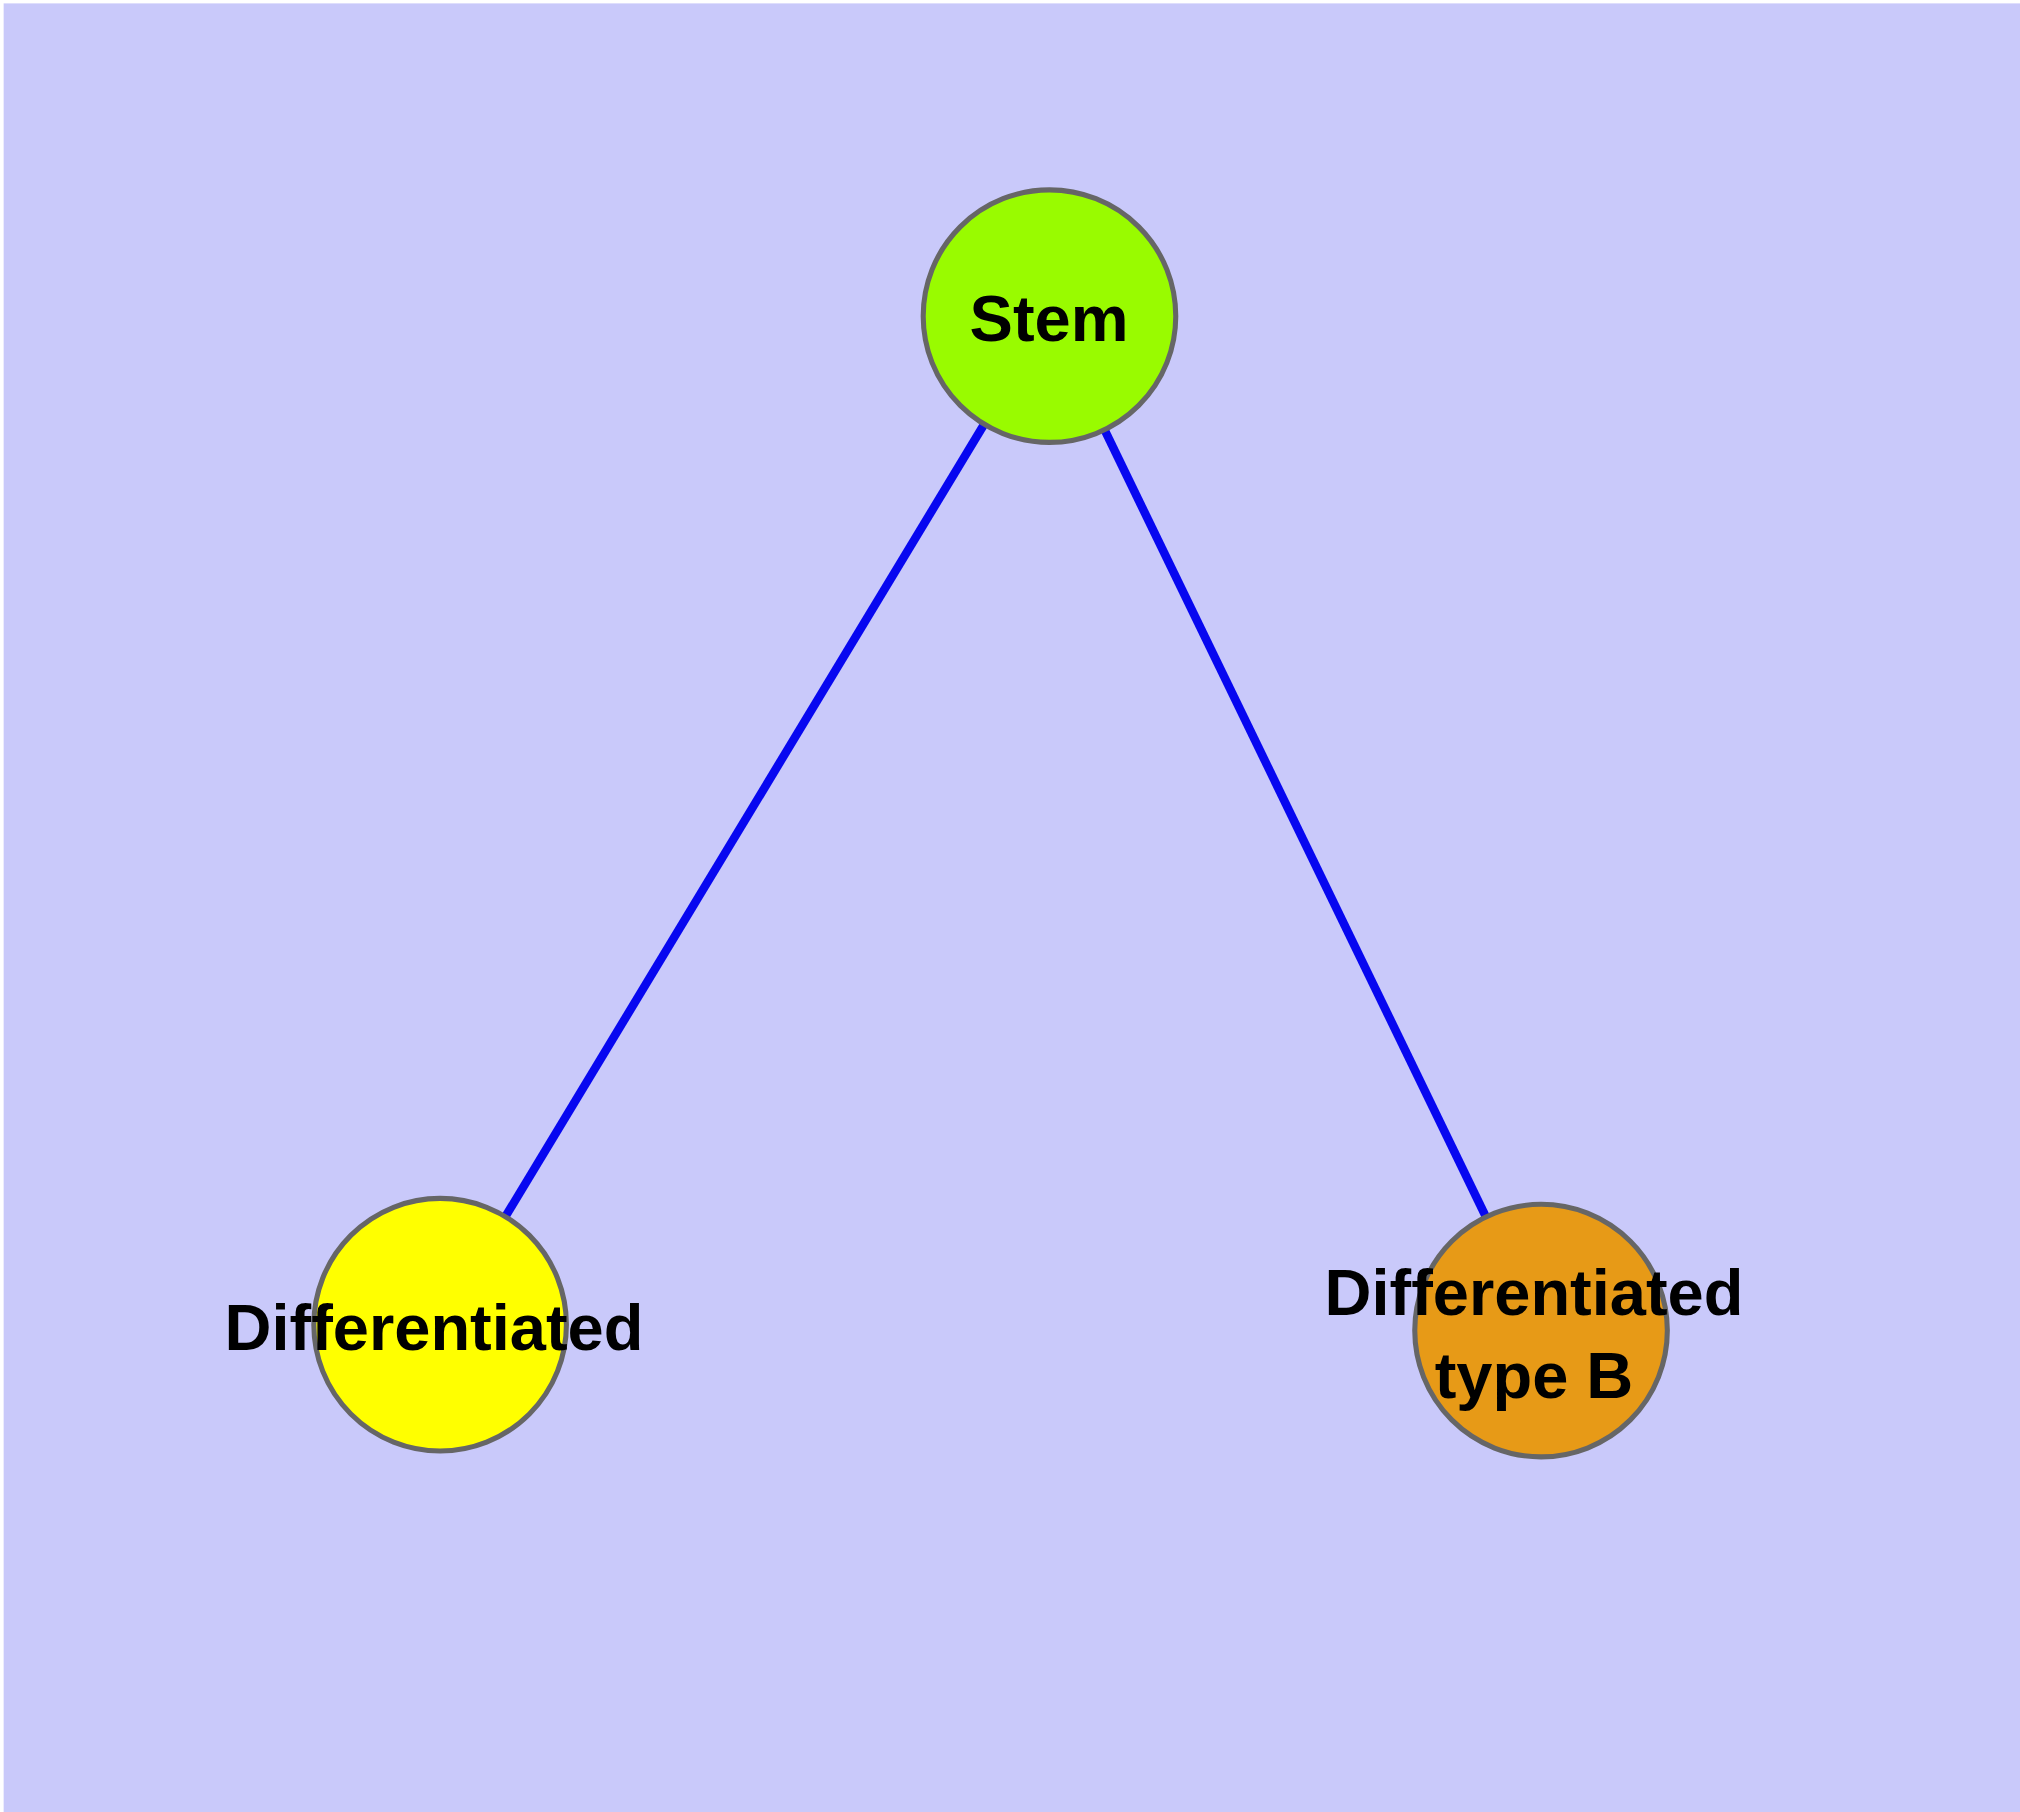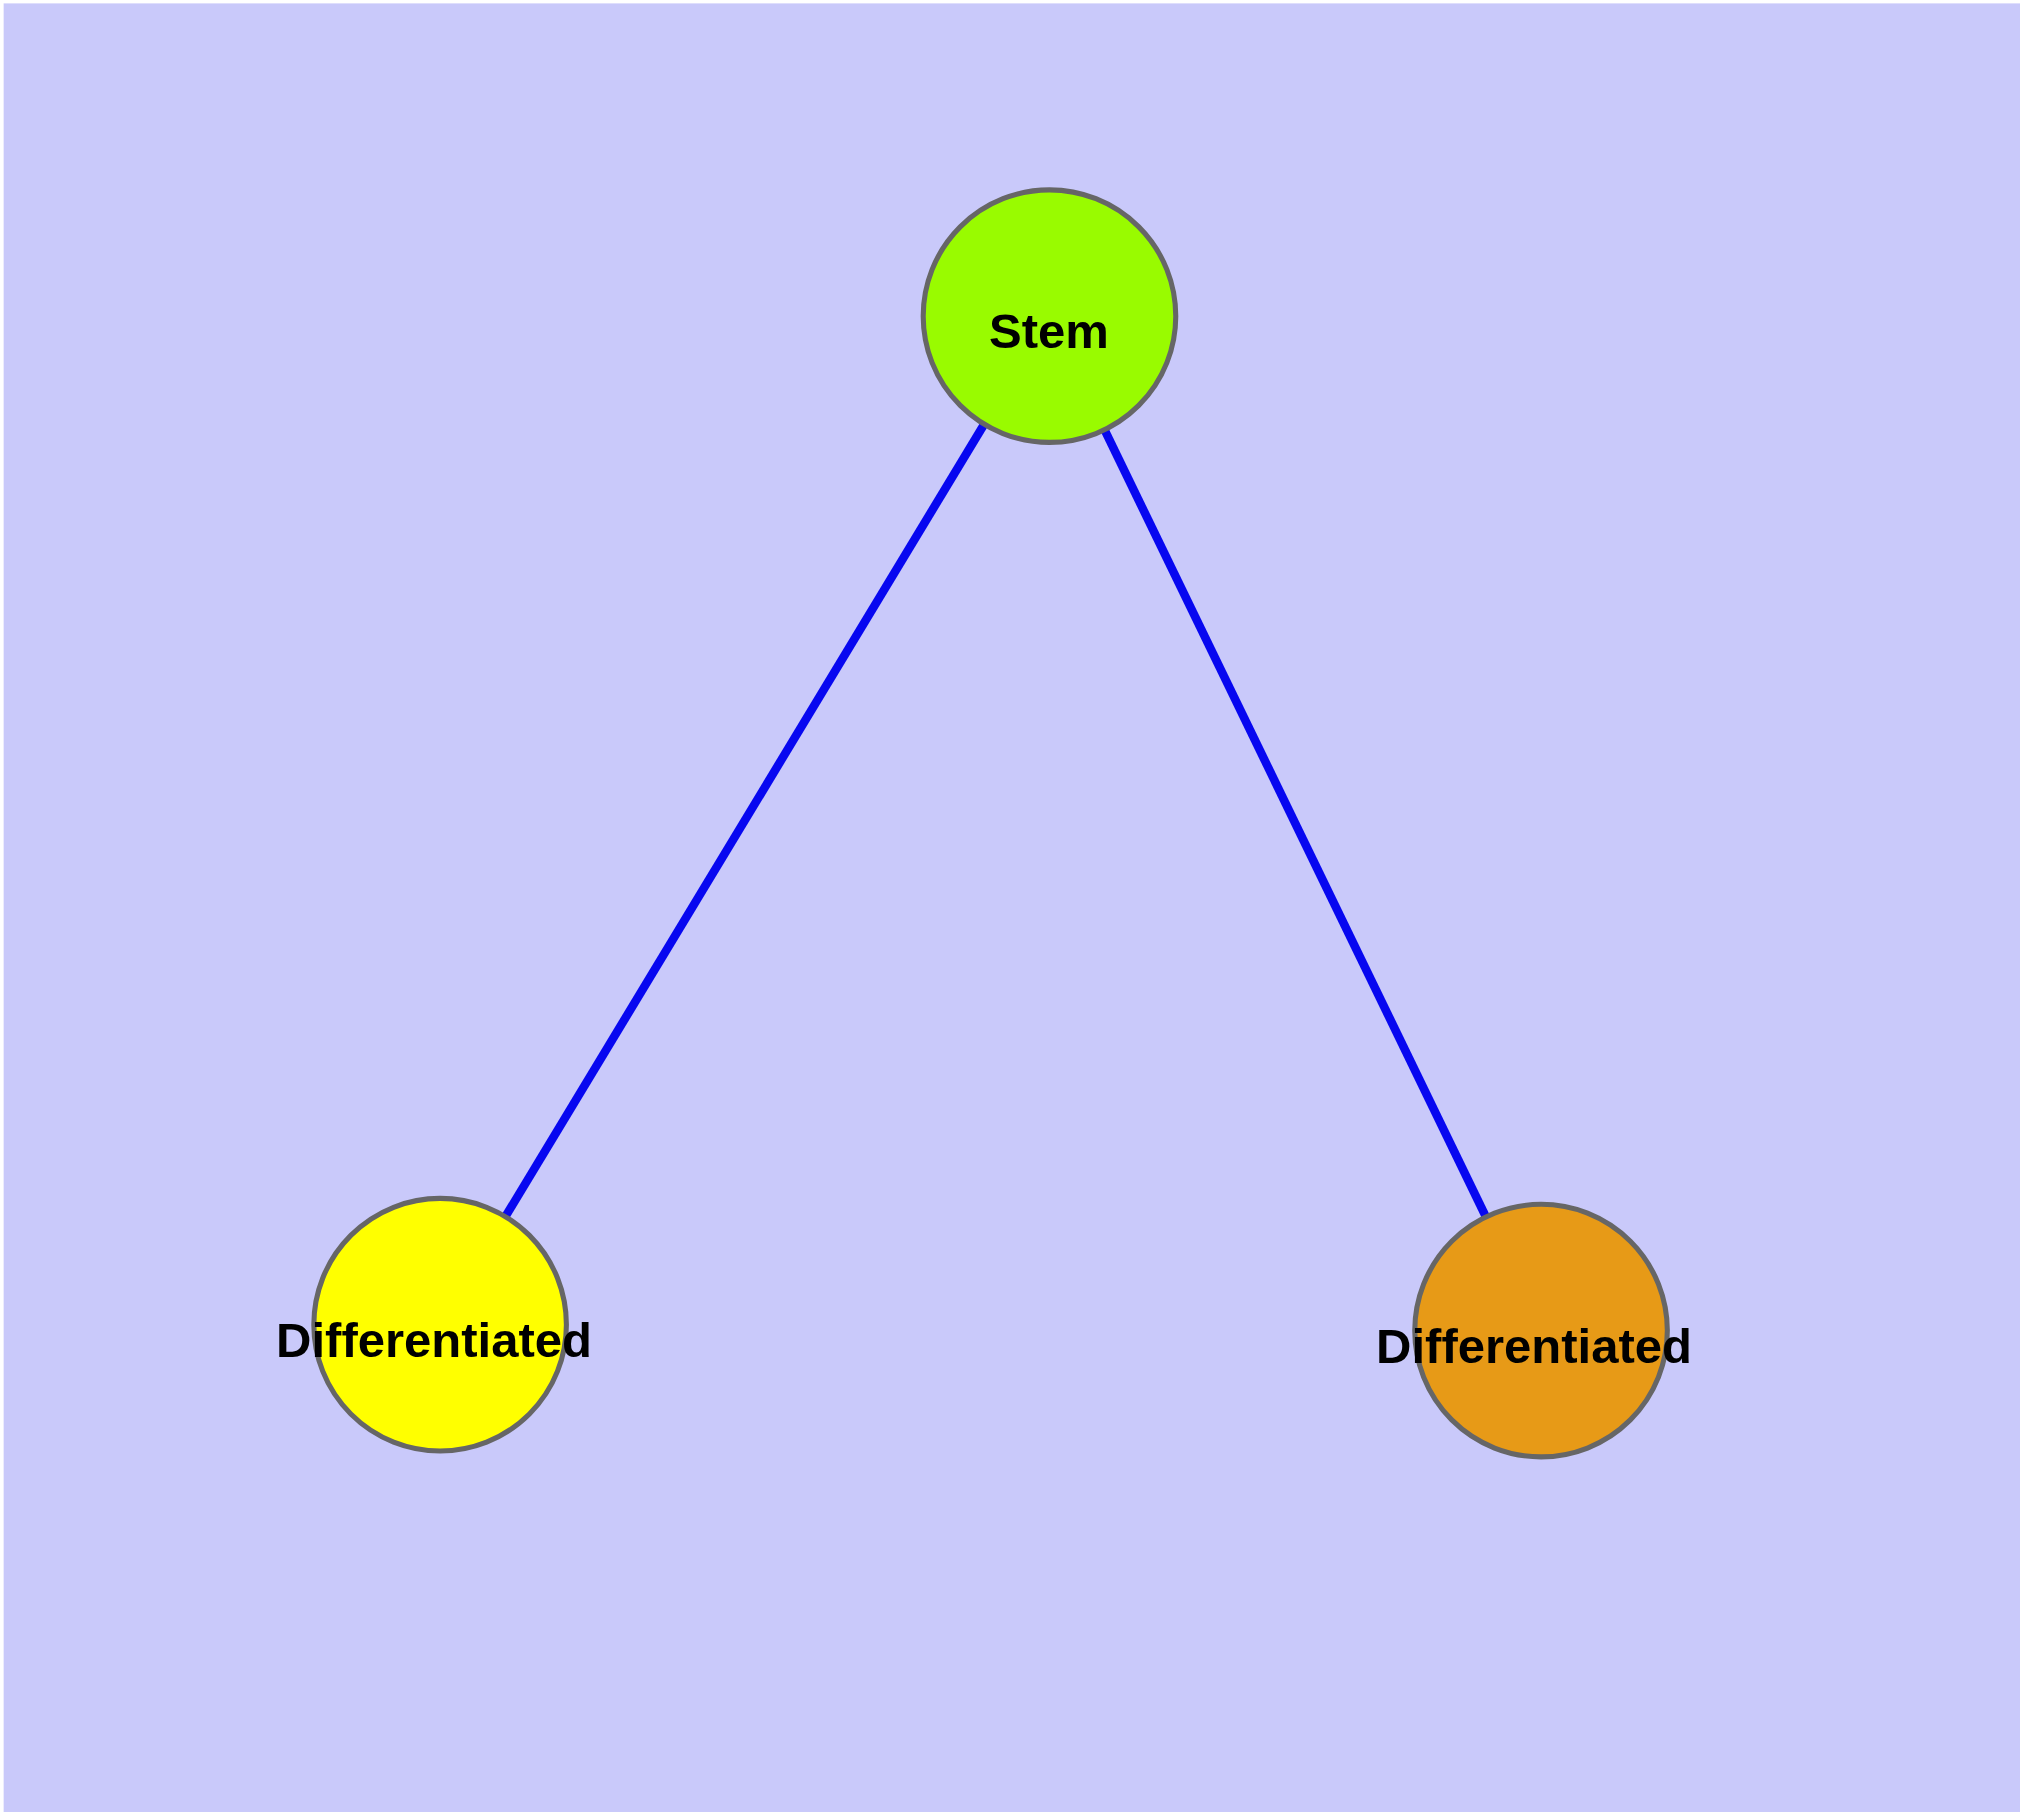--- a/index.html
+++ b/index.html
@@ -22,27 +22,26 @@
   .graph-svg {
     position: absolute;
     left: 0;
     top: 0;
     display: block;
   }
   .node-label {
     position: absolute;
     transform: translate(-50%, -50%);
     font-weight: bold;
-    font-size: 49px;
+    font-size: 65px;
     line-height: 1.28;
     color: #000000;
     text-align: center;
     white-space: nowrap;
     pointer-events: none;
-    margin-top: 12px;
   }
   .node-label .label-line {
     display: block;
   }
 </style>
 </head>
 <body>
 
 <div class="page">
 
@@ -59,16 +58,17 @@
   </svg>
 
   <div class="node-label" style="left:1049px; top:319px;">Stem</div>
 
   <div class="node-label" style="left:434px; top:1328px;">
     <span class="label-line">Differentiated</span>
   </div>
 
   <div class="node-label" style="left:1534px; top:1334px;">
     <span class="label-line">Differentiated</span>
+    <span class="label-line">type B</span>
   </div>
 
 </div>
 
 
 </body></html>

